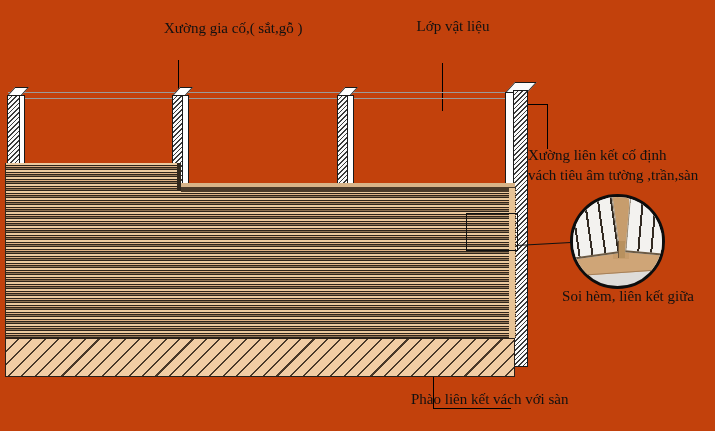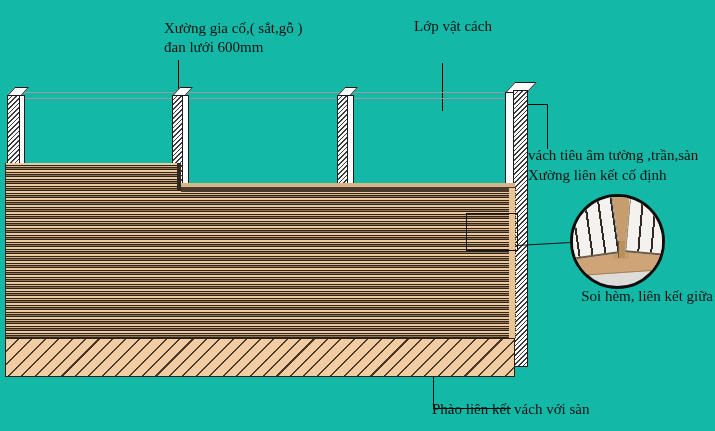--- a/index.html
+++ b/index.html
@@ -1,17 +1,17 @@
 <!DOCTYPE html>
 <html style="--panel-tan: #ecca9f; --panel-mid: #dfb285; --panel-brown: #8d7153; --panel-dark: #2f251b; --baseboard-tan: #f2cda4; --baseboard-line: #4a3929; --hatch-line: #3a3a3a; --outline: #1a1a1a; --rail-gray: #9a9a9a; --mdf-tan: #cfa577; --edge-tan: #e8c496;"><head>
 <meta charset="utf-8">
 <style>
   html,body{margin:0;padding:0;background:#fff;}
   #canvas{
-    position:relative;width:715px;height:431px;background:#14b8a6;overflow:hidden;
+    position:relative;width:715px;height:431px;background:#c2410c;overflow:hidden;
     font-family:"Liberation Serif","DejaVu Serif",serif;color:#111;
   }
   .lbl{position:absolute;font-size:15px;line-height:19px;white-space:nowrap;}
   .lbl.center{text-align:center;white-space:normal;}
 
   
   .vline{position:absolute;width:0;border-left:1.5px solid #000;}
   .bracket-tr{position:absolute;border-top:1.5px solid #000;border-right:1.5px solid #000;}
   .bracket-lb{position:absolute;border-left:1.5px solid #000;border-bottom:1.5px solid #000;}
 
@@ -113,33 +113,32 @@
     <div id="joint-tongue"></div>
   </div>
 
   <div class="vline" style="left:178px;top:60px;height:33px;"></div>
   <div class="vline" style="left:442px;top:63px;height:48px;"></div>
   <div class="bracket-tr" style="left:525px;top:104px;width:22px;height:44px;"></div>
   <div class="bracket-lb" style="left:433px;top:377px;width:77px;height:31px;"></div>
 
   <div class="lbl" style="left:164px;top:19px;">
     <div>Xường gia cố,( sắt,gỗ )</div>
-    <div>đan lưới 600mm</div>
   </div>
 
   <div class="lbl center" style="left:398px;top:17px;width:110px;">
-    <div>Lớp vật cách</div>
+    <div>Lớp vật liệu</div>
   </div>
 
   <div class="lbl" style="left:528px;top:145px;line-height:20px;">
+    <div>Xường liên kết cố định</div>
     <div>vách tiêu âm tường ,trần,sàn</div>
-    <div>Xường liên kết cố định</div>
   </div>
 
-  <div class="lbl center" style="left:543px;top:287px;width:170px;text-align:right;">
+  <div class="lbl center" style="left:543px;top:287px;width:170px;">
     <div>Soi hèm, liên kết giữa</div>
   </div>
 
-  <div class="lbl" style="left:432px;top:390px;margin-top:10px;">
+  <div class="lbl" style="left:411px;top:390px;">
     <div>Phào liên kết vách với sàn</div>
   </div>
 
 </div>
 
 </body></html>

